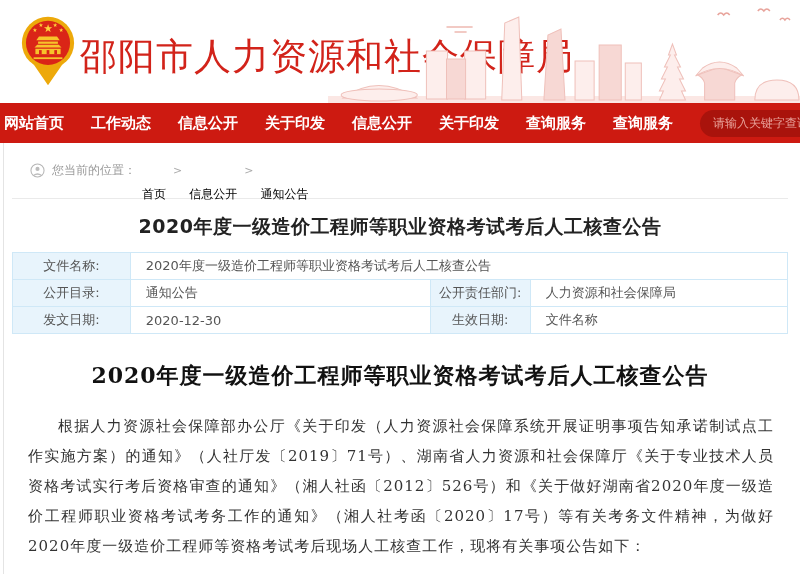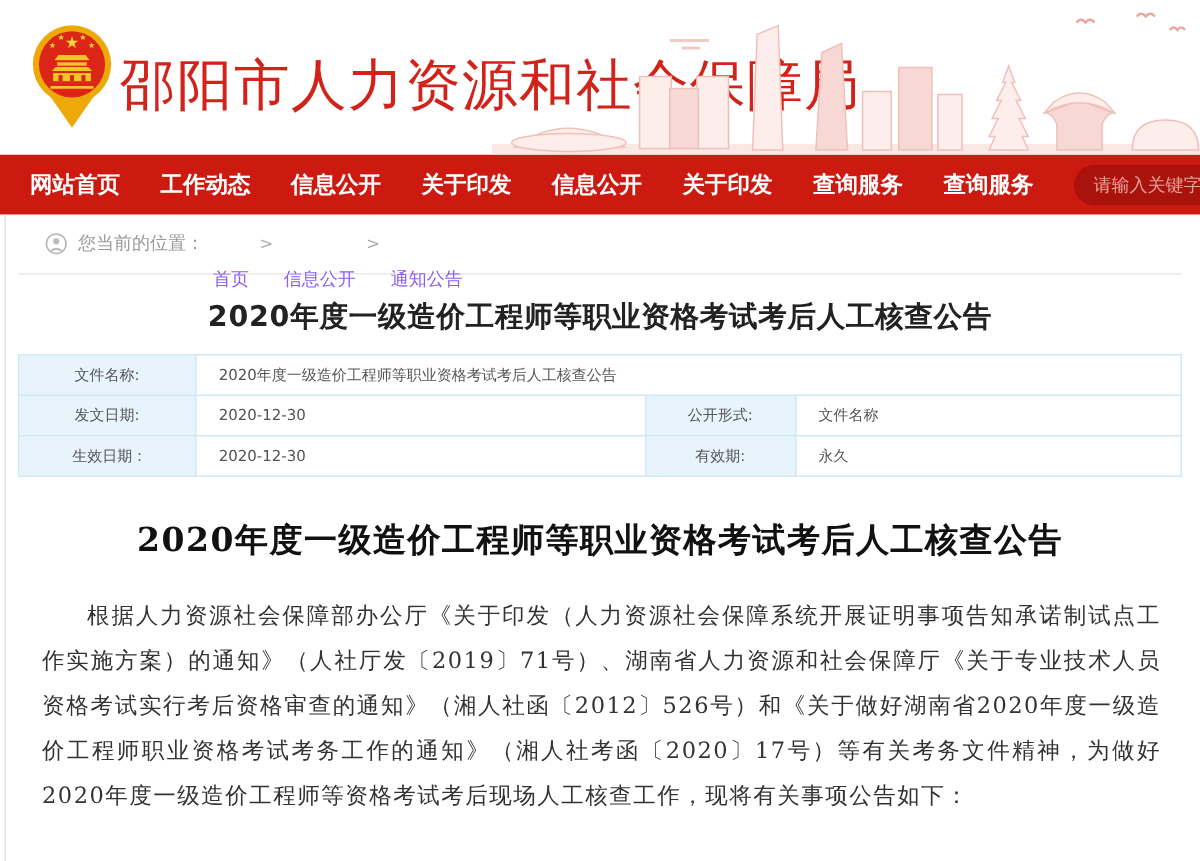--- a/index.html
+++ b/index.html
@@ -17,43 +17,43 @@
 
   
   .site-header{position:relative;height:103px;background:#fff;overflow:hidden;}
   .emblem{position:absolute;left:21px;top:13px;width:54px;height:76px;}
   .site-title{position:absolute;left:80px;top:32px;font-size:37px;font-weight:normal;
     color:var(--title-red,#d2231a);letter-spacing:1px;white-space:nowrap;}
   .skyline{position:absolute;right:0;bottom:0;width:472px;height:100px;pointer-events:none;}
 
   
   .main-nav{display:flex;align-items:center;height:40px;background:var(--brand-red,#cd1a11);
-    padding-left:20px;}
+    padding-left:4px;}
   .nav-item{color:#fff;font-size:15px;font-weight:bold;text-decoration:none;
     margin-right:27px;white-space:nowrap;cursor:pointer;}
   .nav-search{position:relative;margin-left:auto;margin-right:14px;}
   .search-input{width:158px;height:27px;border:none;outline:none;border-radius:14px;
     background:var(--search-bg,#a9130c);color:#f6d2cd;font-size:12px;
     padding:0 32px 0 13px;font-family:inherit;}
   .search-input::placeholder{color:#e8a199;}
 
   
-  .breadcrumb{display:flex;align-items:center;height:40px;margin:0 12px;
+  .breadcrumb{display:flex;align-items:center;height:56px;margin:0 12px;
     border-bottom:1px solid #eaeaea;padding-left:18px;font-size:12px;color:#999;}
   .crumb-icon{width:15px;height:15px;margin-right:7px;}
   .crumb-prefix{color:#999;margin-right:6px;}
-  .crumb-link{color:#8b5cf6;text-decoration:none;cursor:pointer;margin-top:48px;}
+  .crumb-link{color:#000000;text-decoration:none;cursor:pointer;margin-top:48px;}
   .crumb-sep{color:#aaa;margin:0 7px;font-size:11px;}
 
   
   .page-title{margin-top:15px;text-align:center;font-size:19px;font-weight:bold;
     color:#222;letter-spacing:0.5px;}
   .meta-table{width:776px;margin:12px auto 0;border-collapse:collapse;table-layout:fixed;}
   .meta-table td{border:1px solid var(--table-border,#cfe8f7);height:27px;
-    font-size:10px;color:#555;}
+    font-size:13px;color:#555;}
   .meta-table td.lbl{background:var(--table-label-bg,#e8f4fc);text-align:center;}
   .meta-table td.val{padding-left:15px;text-align:left;color:#555;}
   .doc-title{margin-top:27px;text-align:center;font-size:22px;font-weight:600;
     color:#111;font-family:"DejaVu Serif","Liberation Serif",serif;letter-spacing:1px;}
   .doc-body{margin:20px 26px 0 28px;}
   .doc-body p{font-family:"DejaVu Serif","Liberation Serif",serif;font-size:15px;
     color:#333;line-height:30px;letter-spacing:1px;text-indent:2em;text-align:justify;}
 </style>
 </head>
 <body>
@@ -147,30 +147,30 @@
           <col style="width:38.7%">
           <col style="width:12.9%">
           <col style="width:33.2%">
         </colgroup>
       <tbody>
         <tr>
           <td class="lbl">文件名称:</td>
           <td class="val" colspan="3">2020年度一级造价工程师等职业资格考试考后人工核查公告</td>
         </tr>
         <tr>
+          <td class="lbl">公开目录:</td>
+          <td class="val">通知公告</td>
+          <td class="lbl">公开责任部门:</td>
+          <td class="val">人力资源和社会保障局</td>
+        </tr>
+        <tr>
           <td class="lbl">发文日期:</td>
           <td class="val">2020-12-30</td>
-          <td class="lbl">公开形式:</td>
+          <td class="lbl">生效日期:</td>
           <td class="val">文件名称</td>
-        </tr>
-        <tr>
-          <td class="lbl">生效日期 :</td>
-          <td class="val">2020-12-30</td>
-          <td class="lbl">有效期:</td>
-          <td class="val">永久</td>
         </tr>
       </tbody>
     </table>
 
     <h3 class="doc-title">2020年度一级造价工程师等职业资格考试考后人工核查公告</h3>
 
     <div class="doc-body">
       <p>根据人力资源社会保障部办公厅《关于印发（人力资源社会保障系统开展证明事项告知承诺制试点工作实施方案）的通知》（人社厅发〔2019〕71号）、湖南省人力资源和社会保障厅《关于专业技术人员资格考试实行考后资格审查的通知》（湘人社函〔2012〕526号）和《关于做好湖南省2020年度一级造价工程师职业资格考试考务工作的通知》（湘人社考函〔2020〕17号）等有关考务文件精神，为做好2020年度一级造价工程师等资格考试考后现场人工核查工作，现将有关事项公告如下：</p>
     </div>
   </main>

